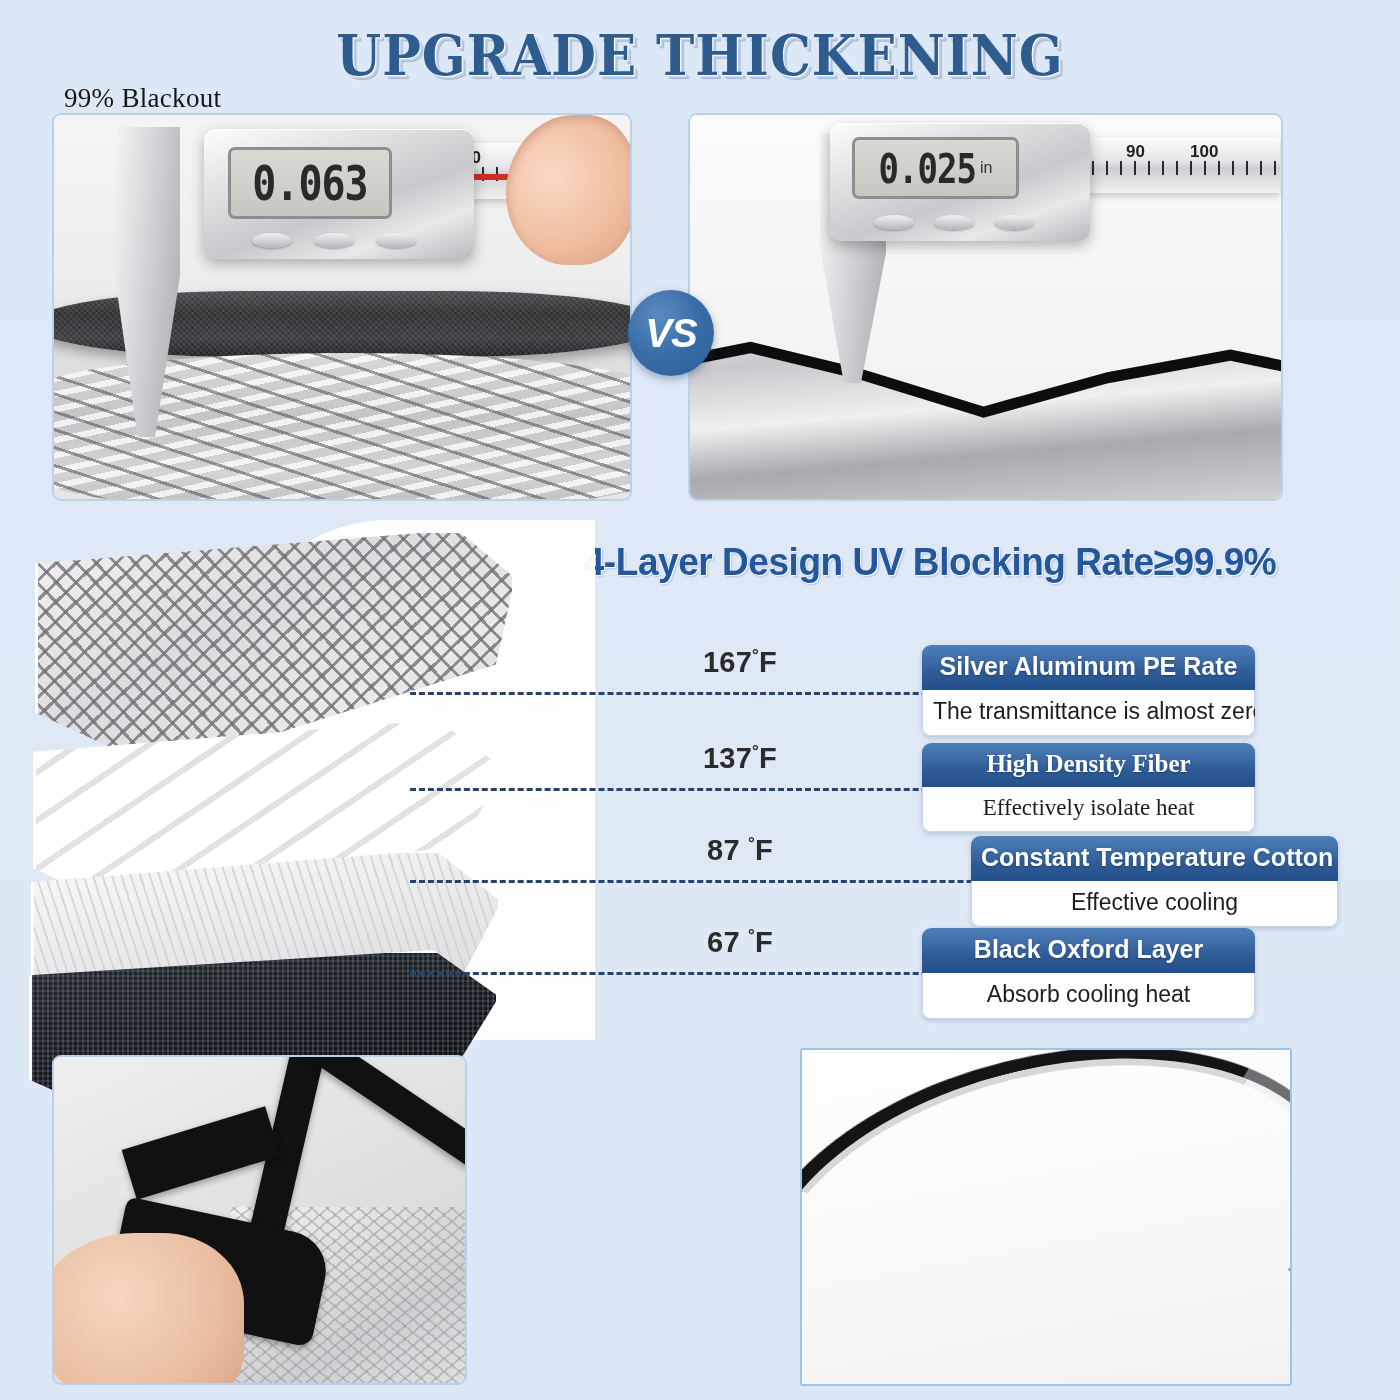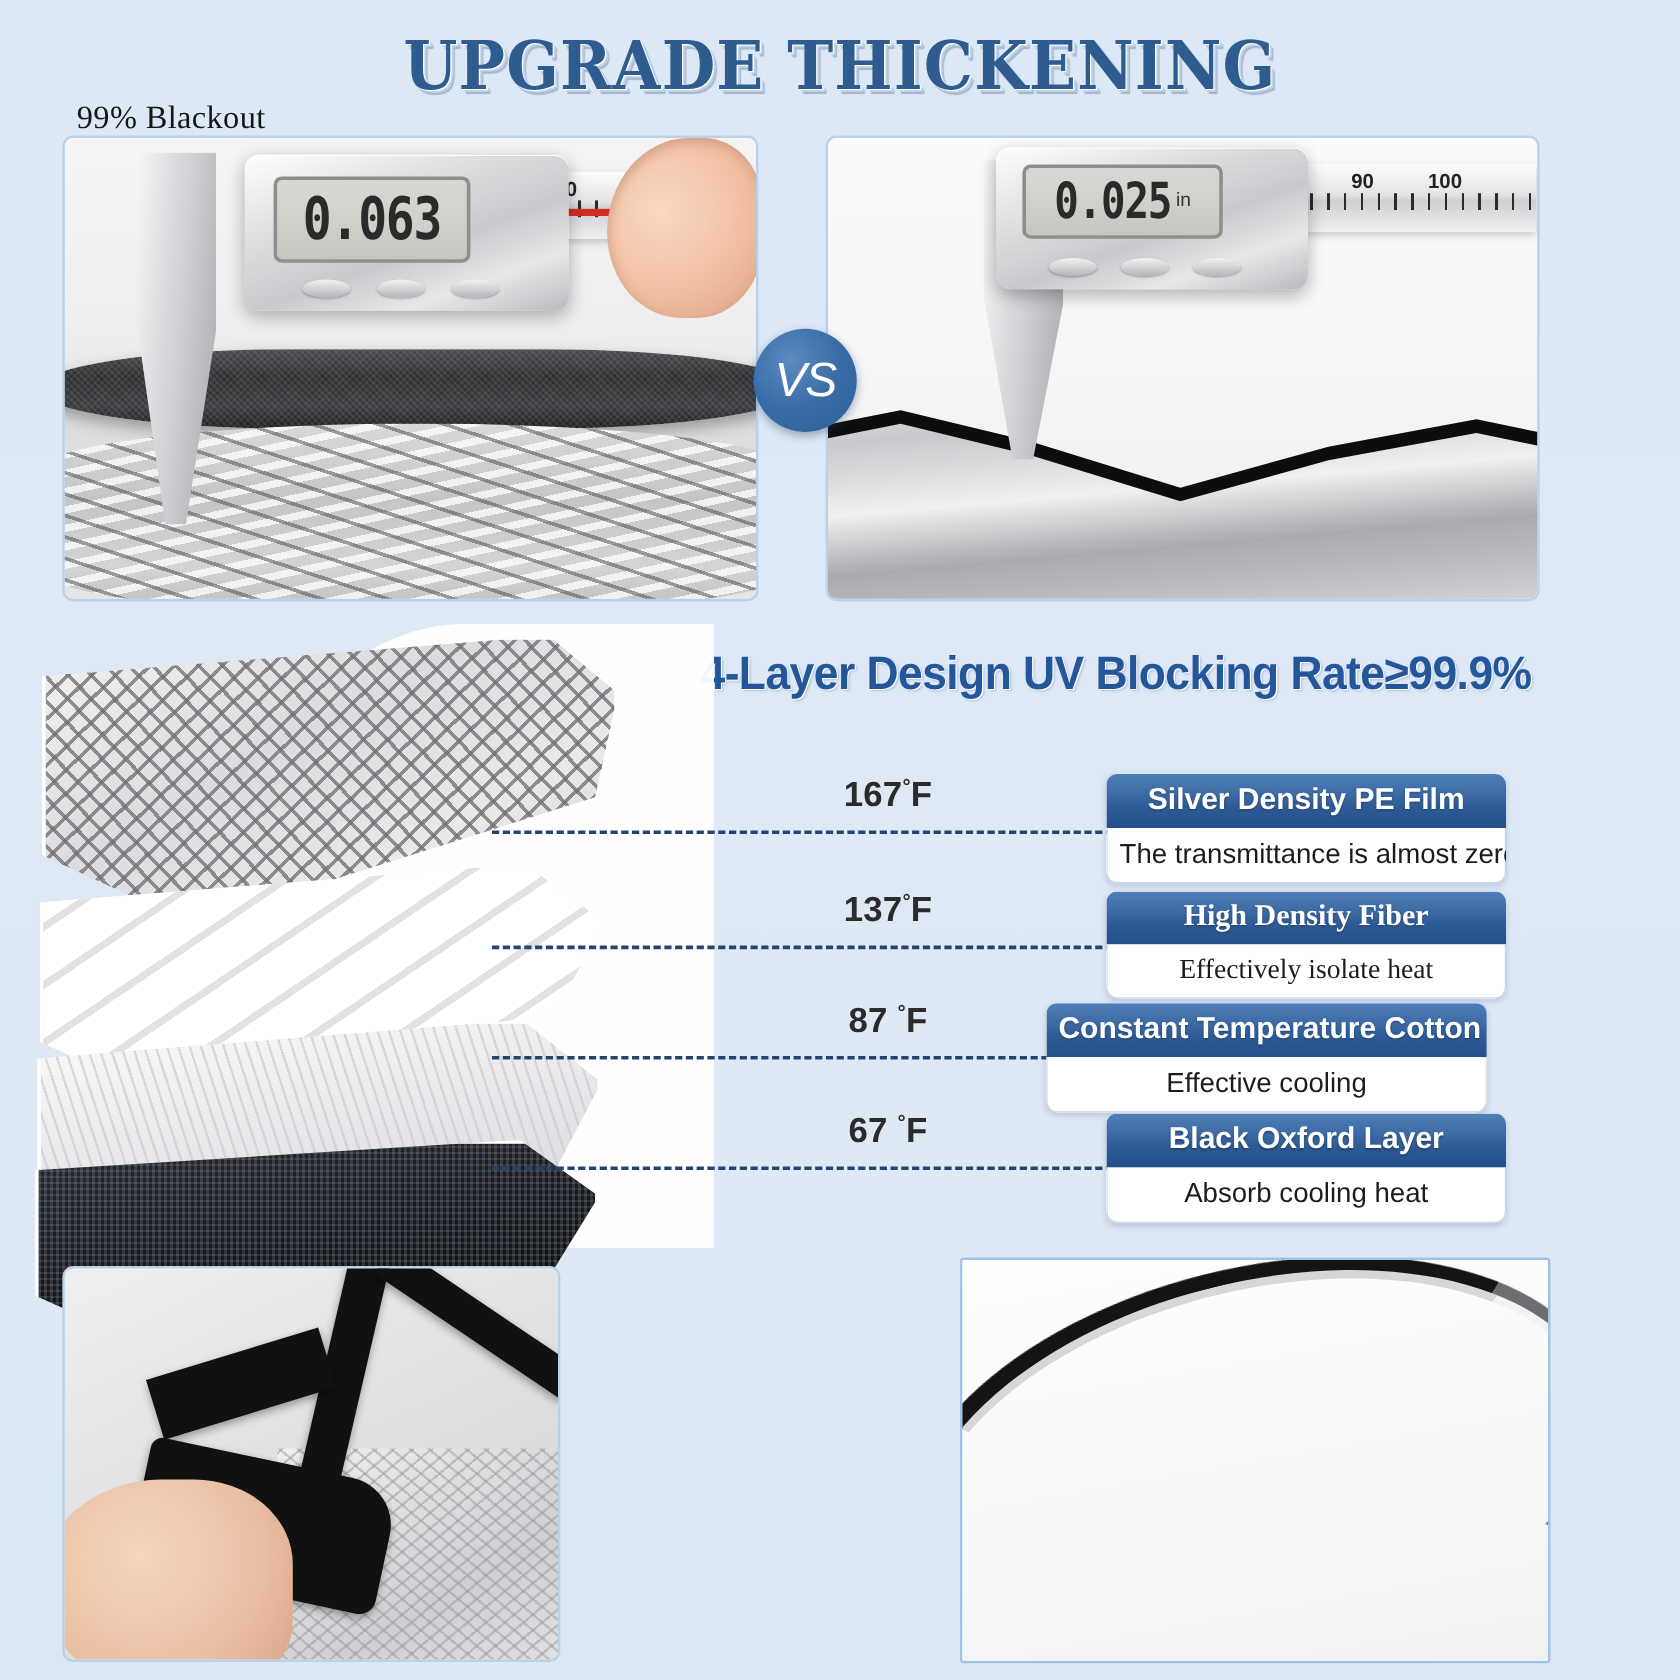--- a/index.html
+++ b/index.html
@@ -142,26 +142,26 @@
     clip-path: polygon(0 22%, 14% 12%, 30% 26%, 48% 46%, 66% 28%, 84% 16%, 100% 28%, 100% 100%, 0 100%);
   }
   .thin-trim {
     position:absolute; left:-6%; width:116%; height:190px; bottom:-10px;
     background:#0d0d0d;
     clip-path: polygon(0 22%, 14% 12%, 30% 26%, 48% 46%, 66% 28%, 84% 16%, 100% 28%, 100% 34%, 84% 22%, 66% 34%, 48% 52%, 30% 32%, 14% 18%, 0 28%);
   }
 
   
   #vs-badge {
-    position:absolute; left:628px; top:274px; width:86px; height:86px;
+    position:absolute; left:628px; top:290px; width:86px; height:86px;
     border-radius:50%;
     background: radial-gradient(circle at 36% 30%, #5b8bbf 0%, #3a6da8 48%, #2d5d96 100%);
     box-shadow: 0 3px 8px rgba(30,60,100,.4);
     display:flex; align-items:center; justify-content:center;
-    color:#fff; font-size:40px; font-weight:400; font-style:italic;
+    color:#fff; font-size:40px; font-weight:700; font-style:italic;
     letter-spacing:-1px; z-index:6;
   }
 
   
   .section-heading {
     position:absolute; left:540px; top:540px; width:780px;
     text-align:center;
     font-size:39px; font-weight:700; color:#24569a;
     letter-spacing:-.5px;
     text-shadow: 1px 1px 0 #ffffff, 2px 2px 2px rgba(120,150,190,.45);
@@ -387,30 +387,30 @@
   </div>
 
   <div class="temp-row" style="top:972px;">
     <div class="dash-line"></div>
     <div class="temp-label">
       <span>67</span>&nbsp;<span class="deg-sym">°</span><span>F</span>
     </div>
   </div>
 
   <div class="layer-card" style="left:922px; top:645px; width:333px;">
-    <div class="card-head">Silver Density PE Film</div>
+    <div class="card-head">Silver Aluminum PE Rate</div>
     <div class="card-body">The transmittance is almost zero</div>
   </div>
 
   <div class="layer-card" style="left:922px; top:743px; width:333px;font-family:Liberation Serif, serif;">
     <div class="card-head">High Density Fiber</div>
     <div class="card-body">Effectively isolate heat</div>
   </div>
 
-  <div class="layer-card" style="left:872px; top:836px; width:367px;">
+  <div class="layer-card" style="left:971px; top:836px; width:367px;">
     <div class="card-head">Constant Temperature Cotton</div>
     <div class="card-body">Effective cooling</div>
   </div>
 
   <div class="layer-card" style="left:922px; top:928px; width:333px;">
     <div class="card-head">Black Oxford Layer</div>
     <div class="card-body">Absorb cooling heat</div>
   </div>
 
   <div class="photo" id="photo-bl">

